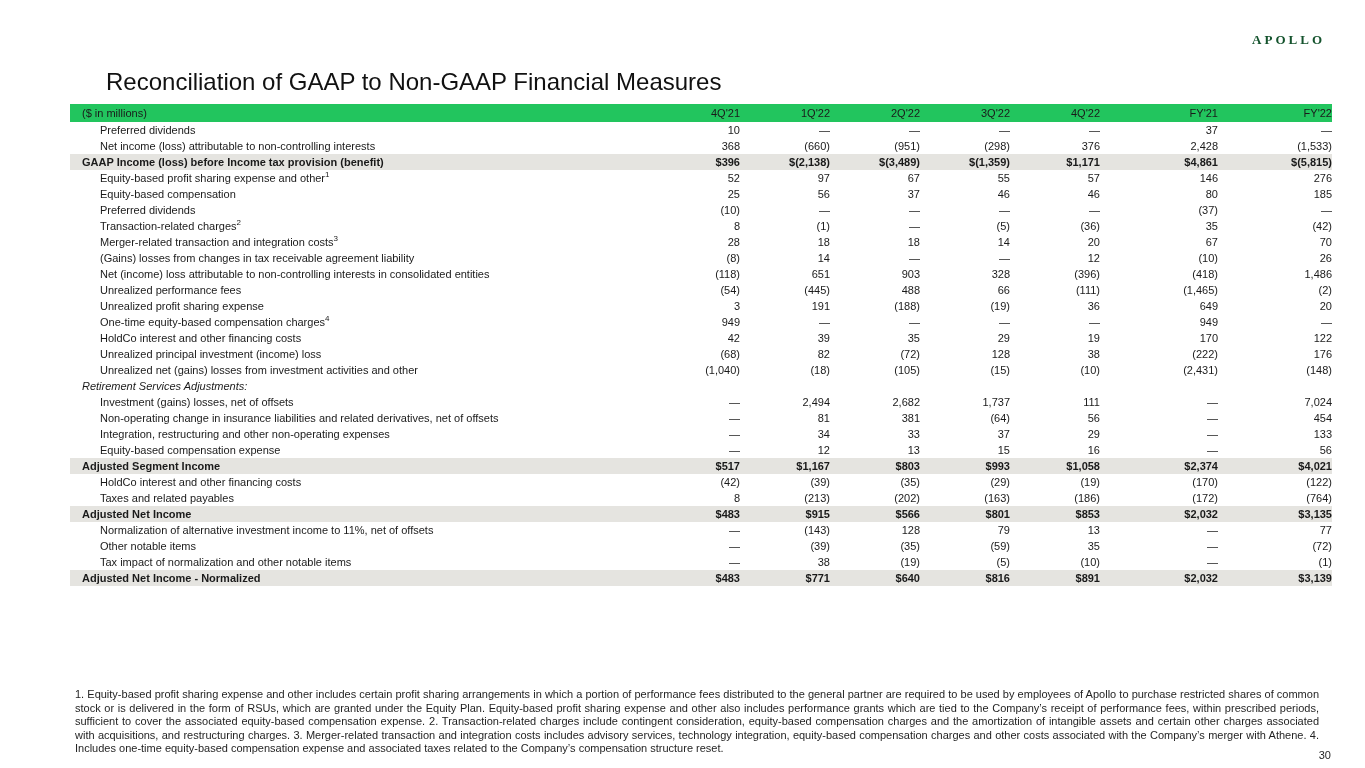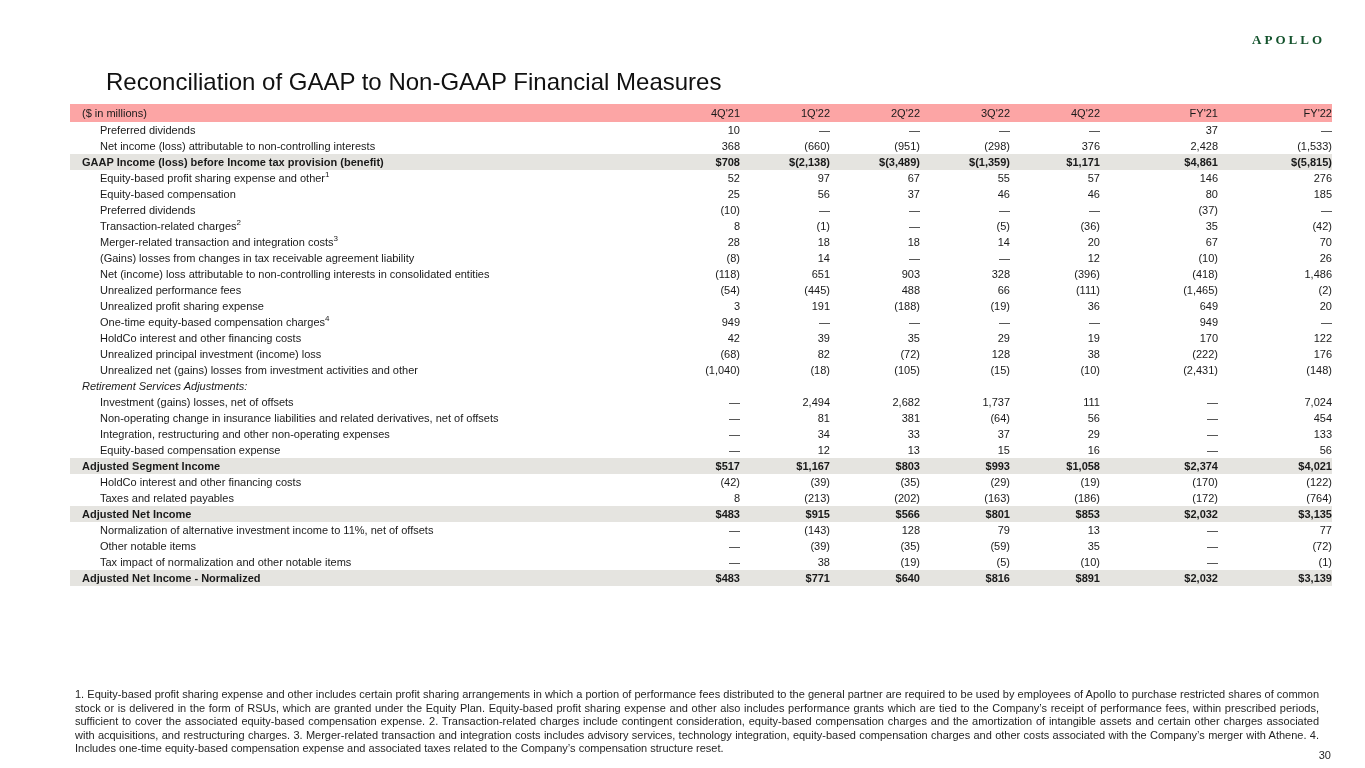--- a/index.html
+++ b/index.html
@@ -30,21 +30,21 @@
     border-collapse: collapse; table-layout: fixed;
     width: 100%; font-size: 11px; color: #1a1a1a;
   }
   table.fin td, table.fin th {
     padding: 0; vertical-align: middle;
     height: 16px; line-height: 13px;
     font-weight: normal; text-align: right;
     overflow: hidden; white-space: nowrap;
   }
   table.fin .c-label { text-align: left; padding-left: 12px; white-space: normal; }
-  tr.row-header td { background: #fca5a5; height: 18px; }
+  tr.row-header td { background: #22c55e; height: 18px; }
   tr.row-total td { background: #e5e4e0; font-weight: bold; }
   tr.row-total.two-line td { height: 31px; }
   tr.row-total.two-line .wrap-label { display: inline-block; max-width: 472px; line-height: 14px; vertical-align: middle; }
   tr.row-section .c-label { font-style: italic; }
   tr.row-item .c-label { padding-left: 30px; }
   td.c-last { padding-right: 9px; }
   sup { font-size: 8px; line-height: 0; }
   .footnotes {
     position: absolute; left: 75px; top: 677px; width: 1244px;
     font-size: 11px; line-height: 13.6px;
@@ -102,21 +102,21 @@
           <td>368</td>
           <td>(660)</td>
           <td>(951)</td>
           <td>(298)</td>
           <td>376</td>
           <td>2,428</td>
           <td class="c-last">(1,533)</td>
         </tr>
         <tr class="row-total">
           <td class="c-label"><span>GAAP Income (loss) before Income tax provision (benefit)</span></td>
-          <td>$708</td>
+          <td>$396</td>
           <td>$(2,138)</td>
           <td>$(3,489)</td>
           <td>$(1,359)</td>
           <td>$1,171</td>
           <td>$4,861</td>
           <td class="c-last">$(5,815)</td>
         </tr>
         <tr class="row-item">
           <td class="c-label"><span>Equity-based profit sharing expense and other<sup>1</sup></span></td>
           <td>52</td>

